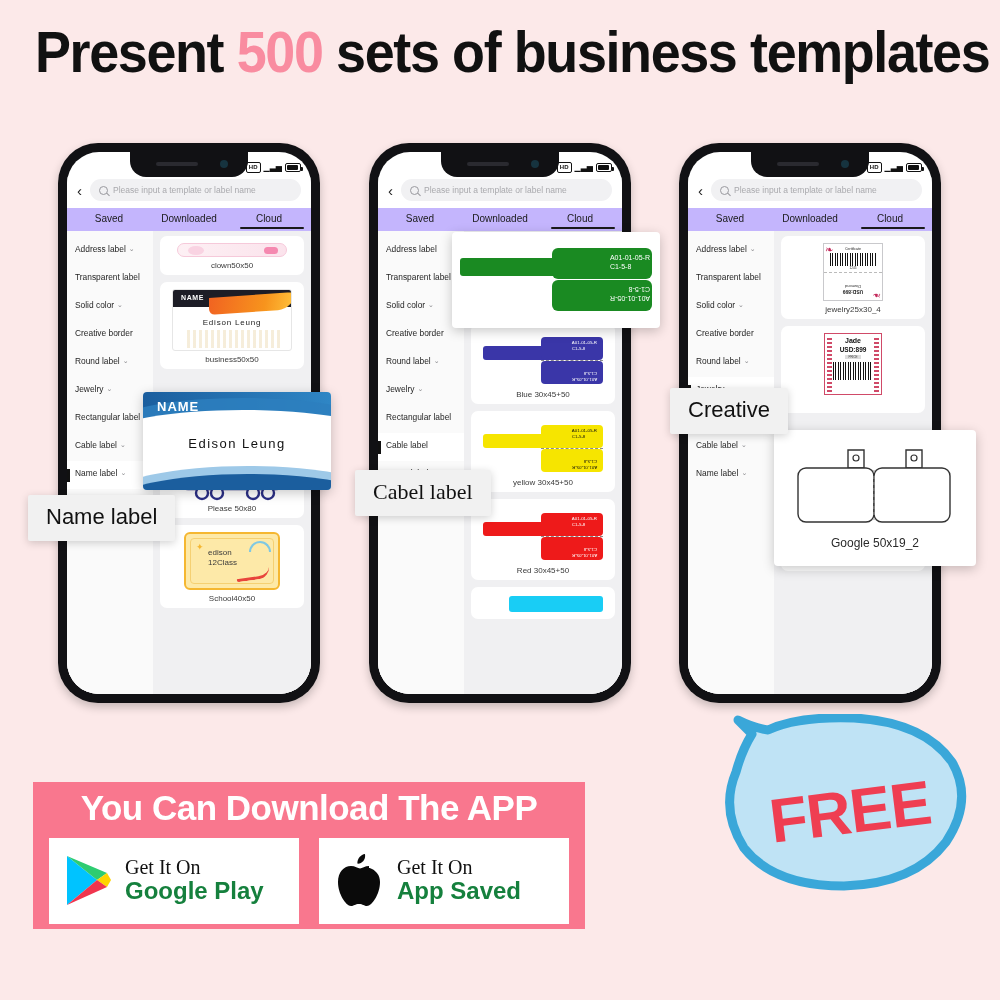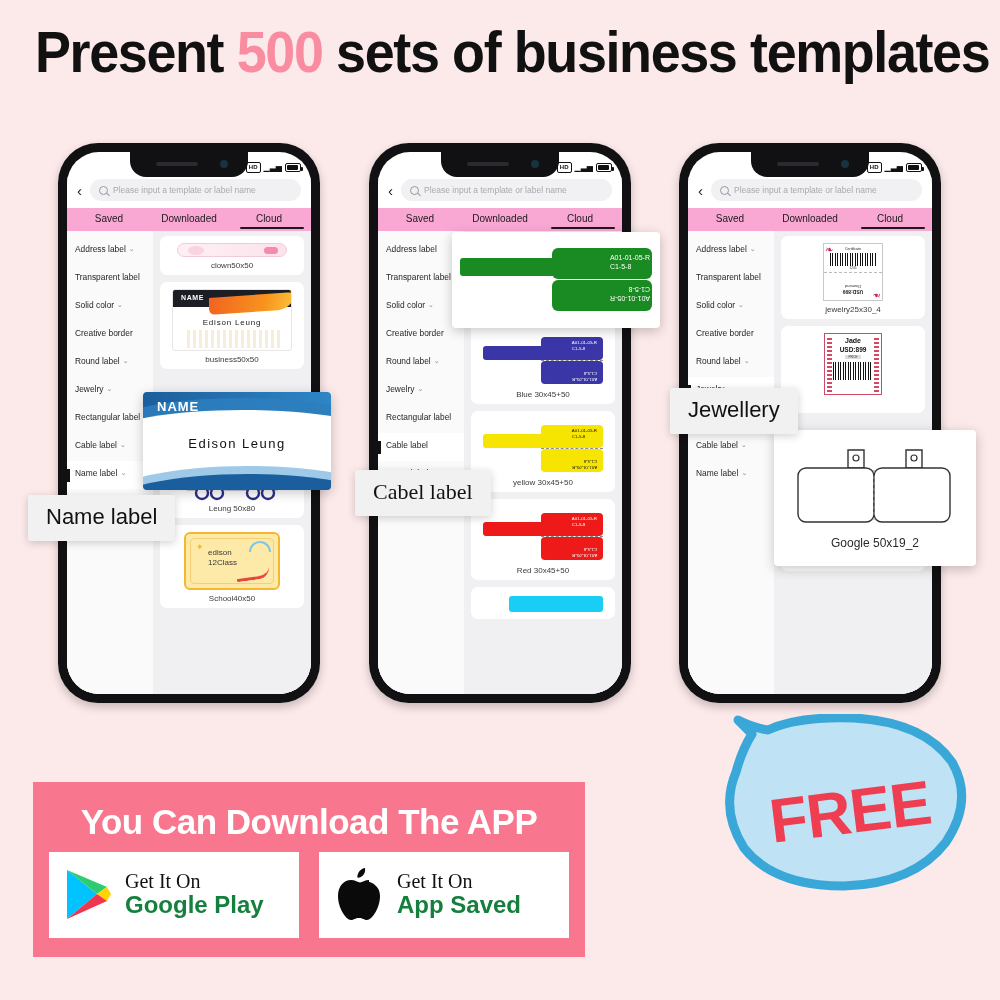--- a/index.html
+++ b/index.html
@@ -94,21 +94,21 @@
   }
   .searchbox .magnifier::after {
     content: ""; position: absolute; right: -3px; bottom: -2px;
     width: 4px; height: 1.3px; background: #9a9a9e; transform: rotate(45deg);
   }
   .searchbox .ph {
     font-size: 8.5px; color: #a9a9ad; white-space: nowrap; overflow: hidden;
   }
 
   
-  .tabs { display: flex; background: #f9a8d4; padding: 0 2px; }
+  .tabs { display: flex; background: #c4b5fd; padding: 0 2px; }
   .tab {
     flex: 1; text-align: center; font-size: 10px; color: #1a1a1a;
     padding: 5px 0 7px; position: relative;
   }
   .tab.active::after {
     content: ""; position: absolute; left: 14%; right: 6%; bottom: 2px;
     height: 2px; background: #1a1a1a; border-radius: 2px;
   }
 
   
@@ -304,21 +304,21 @@
   #ov-green { left: 452px; top: 232px; width: 208px; height: 96px; }
   
   #ov-jewel {
     left: 774px; top: 430px; width: 202px; height: 136px;
     display: flex; flex-direction: column; align-items: center; justify-content: center; gap: 4px;
   }
   #ov-jewel .cap { font-size: 12px; color: #2a2a2a; }
 
   
   .banner {
-    position: absolute; left: 33px; top: 782px; width: 552px; height: 175px;
+    position: absolute; left: 33px; top: 782px; width: 552px; height: 147px;
     background: #f9778e; display: flex; flex-direction: column;
     align-items: center; justify-content: center; gap: 10px;
   }
   .banner .btitle {
     color: #fff; font-weight: 700; font-size: 35px; letter-spacing: -.5px;
   }
   .banner .stores { display: flex; gap: 20px; }
   .storebtn {
     background: #fff; width: 250px; height: 86px; display: flex; align-items: center;
     gap: 12px; padding: 0 14px;
@@ -447,21 +447,21 @@
                 <rect x="28" y="11" width="72" height="26" rx="4" fill="#fff" stroke="#2b2f86" stroke-width="2.4"></rect>
                 <rect x="8" y="13" width="12" height="14" rx="3" fill="#8ecdf0" stroke="#2b2f86" stroke-width="2"></rect>
                 <line x1="3" y1="34" x2="107" y2="34" stroke="#2b2f86" stroke-width="2"></line>
                 <circle cx="25" cy="46" r="6" fill="#fff" stroke="#2b2f86" stroke-width="2.4"></circle>
                 <circle cx="40" cy="46" r="6" fill="#fff" stroke="#2b2f86" stroke-width="2.4"></circle>
                 <circle cx="76" cy="46" r="6" fill="#fff" stroke="#2b2f86" stroke-width="2.4"></circle>
                 <circle cx="91" cy="46" r="6" fill="#fff" stroke="#2b2f86" stroke-width="2.4"></circle>
               </svg>
             </div>
             <div style="position:relative;margin-top:-44px;margin-bottom:26px;font-size:10px;font-weight:700;color:#111">Edison</div>
-            <div class="caption">Leung 50x80</div>
+            <div class="caption">Please 50x80</div>
           </div>
 
           <div class="card">
             <div class="thumb">
               <div class="schoolcard">
                 <div class="inner"></div>
                 <div class="star">✦</div>
                 <div class="rainbow"></div>
                 <div class="brush"></div>
                 <div class="txt">
@@ -770,21 +770,21 @@
       <circle cx="124" cy="12" r="3" fill="#fff" stroke="#333" stroke-width="1.2"></circle>
       <rect x="8" y="22" width="76" height="54" rx="8" fill="#fff" stroke="#333" stroke-width="1.4"></rect>
       <rect x="84" y="22" width="76" height="54" rx="8" fill="#fff" stroke="#333" stroke-width="1.4"></rect>
       <line x1="84" y1="24" x2="84" y2="74" stroke="#999" stroke-width="1" stroke-dasharray="3 3"></line>
     </svg>
     <div class="cap">Google 50x19_2</div>
   </div>
 
   <div class="popup" id="popup-name-label">Name label</div>
   <div class="popup" id="popup-cabel-label">Cabel label</div>
-  <div class="popup" id="popup-jewellery">Jewellery</div>
+  <div class="popup" id="popup-jewellery">Creative</div>
 
   <div class="banner">
     <div class="btitle">You Can Download The APP</div>
     <div class="stores">
       <div class="storebtn">
         <svg width="50" height="54" viewBox="0 0 50 54">
           <path d="M4 2 L34 26 L4 51 Z" fill="#00c3ff"></path>
           <path d="M4 2 L34 26 L44 19 Z" fill="#2ecc71"></path>
           <path d="M34 26 L44 19 L48 26 L44 33 Z" fill="#ffd400"></path>
           <path d="M4 51 L34 26 L44 33 Z" fill="#f0354e"></path>

